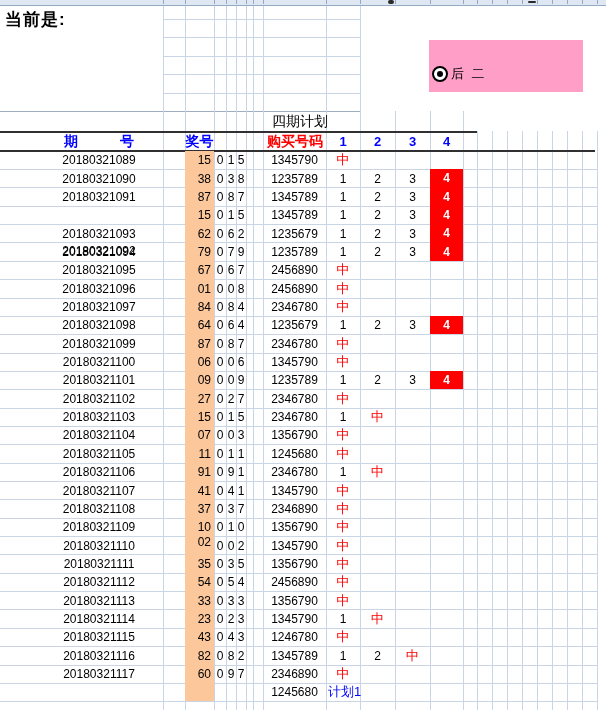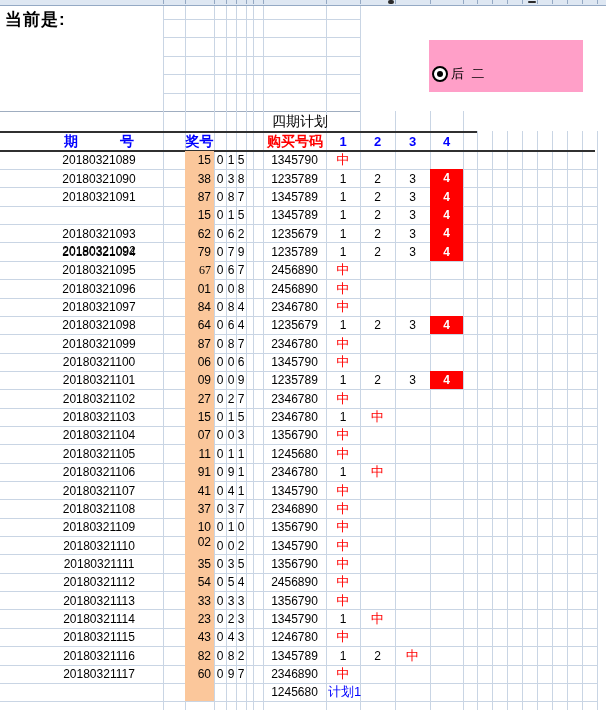--- a/index.html
+++ b/index.html
@@ -211,21 +211,21 @@
       <div class="cell right" style="position: absolute; left: 185px; top: 242.95px; width: 26px; padding-right: 3px;">79</div>
       <div class="cell center" style="position: absolute; left: 214px; top: 242.95px; width: 12px;">0</div>
       <div class="cell center" style="position: absolute; left: 226px; top: 242.95px; width: 10px;">7</div>
       <div class="cell center" style="position: absolute; left: 236px; top: 242.95px; width: 10px;">9</div>
       <div class="cell center" style="position: absolute; left: 263px; top: 242.95px; width: 63px;">1235789</div>
       <div class="cell center" style="position: absolute; left: 326px; top: 242.95px; width: 34px;">1</div>
       <div class="cell center" style="position: absolute; left: 360px; top: 242.95px; width: 35px;">2</div>
       <div class="cell center" style="position: absolute; left: 395px; top: 242.95px; width: 35px;">3</div>
       <div class="cell four" style="position: absolute; left: 430px; top: 242.65px; width: 33px; height: 18.35px; line-height: 18.35px;">4</div>
       <div class="cell center" style="position: absolute; left: 35px; top: 261.3px; width: 128px;">20180321095</div>
-      <div class="cell right" style="position: absolute; left: 185px; top: 261.3px; width: 26px; padding-right: 3px; font-family: Liberation Serif, serif;">67</div>
+      <div class="cell right" style="position: absolute; left: 185px; top: 261.3px; width: 26px; padding-right: 3px;">67</div>
       <div class="cell center" style="position: absolute; left: 214px; top: 261.3px; width: 12px;">0</div>
       <div class="cell center" style="position: absolute; left: 226px; top: 261.3px; width: 10px;">6</div>
       <div class="cell center" style="position: absolute; left: 236px; top: 261.3px; width: 10px;">7</div>
       <div class="cell center" style="position: absolute; left: 263px; top: 261.3px; width: 63px;">2456890</div>
       <div class="cell hit" style="position: absolute; left: 326px; top: 261.3px; width: 34px;">中</div>
       <div class="cell center" style="position: absolute; left: 35px; top: 279.65px; width: 128px;">20180321096</div>
       <div class="cell right" style="position: absolute; left: 185px; top: 279.65px; width: 26px; padding-right: 3px;">01</div>
       <div class="cell center" style="position: absolute; left: 214px; top: 279.65px; width: 12px;">0</div>
       <div class="cell center" style="position: absolute; left: 226px; top: 279.65px; width: 10px;">0</div>
       <div class="cell center" style="position: absolute; left: 236px; top: 279.65px; width: 10px;">8</div>

